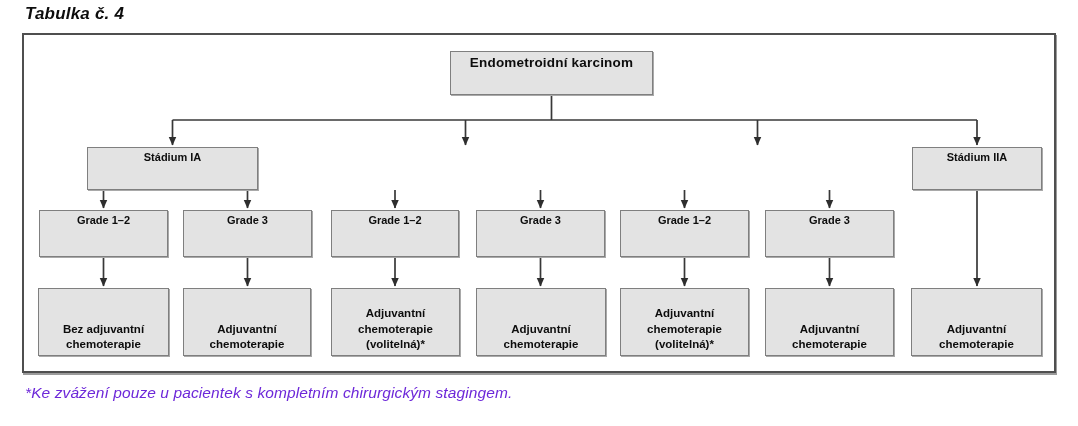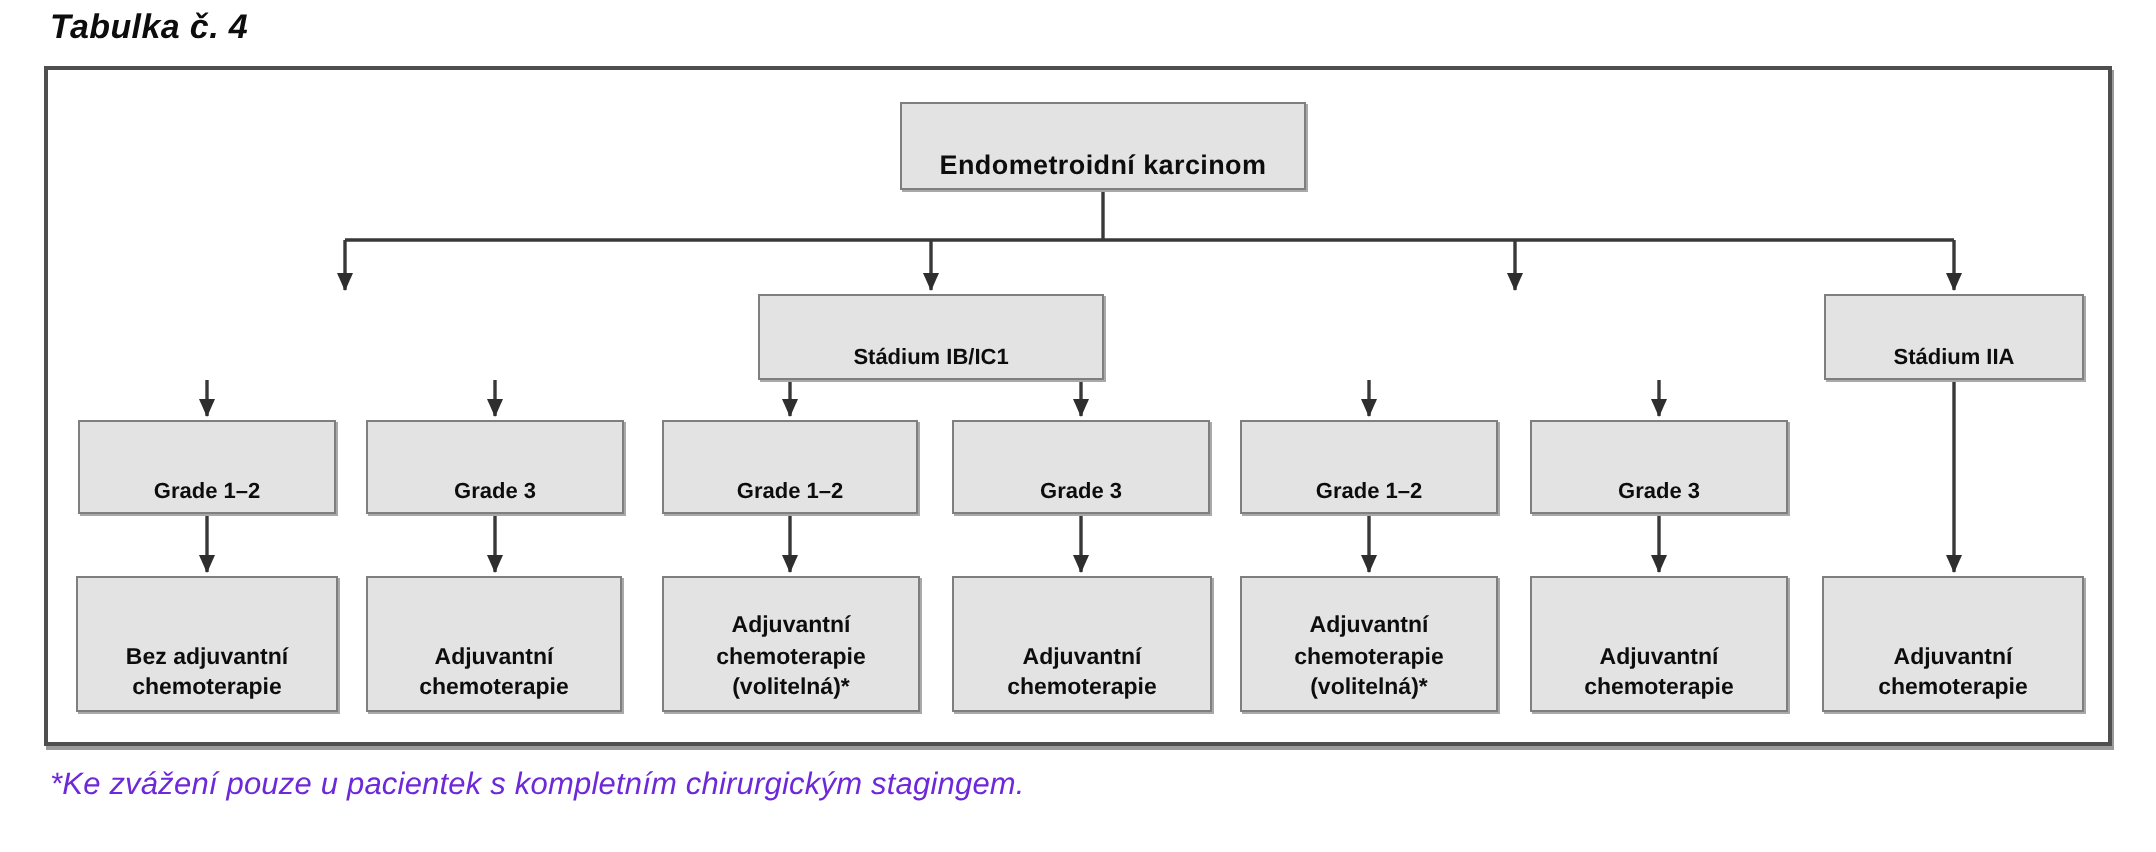--- a/index.html
+++ b/index.html
@@ -45,21 +45,21 @@
     stroke-width: 1.7;
     fill: none;
   }
   .node {
     position: absolute;
     box-sizing: border-box;
     background: #e3e3e3;
     border: 1px solid #7f7f7f;
     box-shadow: 1px 1px 0 #a9a9a9;
     display: flex;
-    align-items: flex-end;
+    align-items: flex-start;
     justify-content: center;
     text-align: center;
     font-weight: 700;
     font-size: 11px;
     line-height: 1.35;
     color: #0d0d0d;
     padding: 2px 8px;
   }
   .node.root { font-size: 13.5px; letter-spacing: 0.2px; }
   .node.outcome {
@@ -120,22 +120,22 @@
         <path class="cline" d="M516.5,222 V251" marker-end="url(#arr)"></path>
         <path class="cline" d="M660.5,222 V251" marker-end="url(#arr)"></path>
         <path class="cline" d="M805.5,222 V251" marker-end="url(#arr)"></path>
       </g>
     </svg>
 
     <div class="node root" style="left:426px; top:16px; width:203px; height:44px;">
       <span>Endometroidní karcinom</span>
     </div>
 
-    <div class="node" style="left:355px; top:112px; width:173px; height:43px;">
-      <span>Stádium IB/IC1</span>
+    <div class="node" style="left:63px; top:112px; width:171px; height:43px;">
+      <span>Stádium IA</span>
     </div>
     <div class="node" style="left:888px; top:112px; width:130px; height:43px;">
       <span>Stádium IIA</span>
     </div>
 
     <div class="node" style="left:15px; top:175px; width:129px; height:47px;">
       <span>Grade 1–2</span>
     </div>
     <div class="node" style="left:159px; top:175px; width:129px; height:47px;">
       <span>Grade 3</span>

